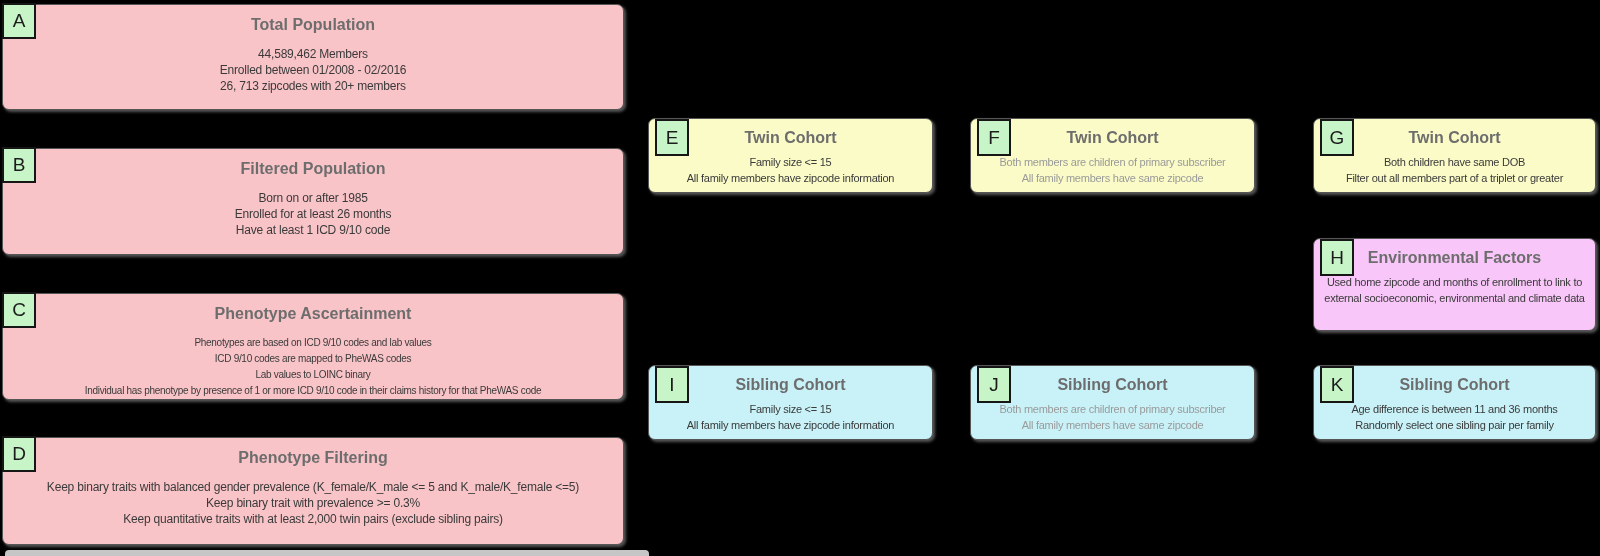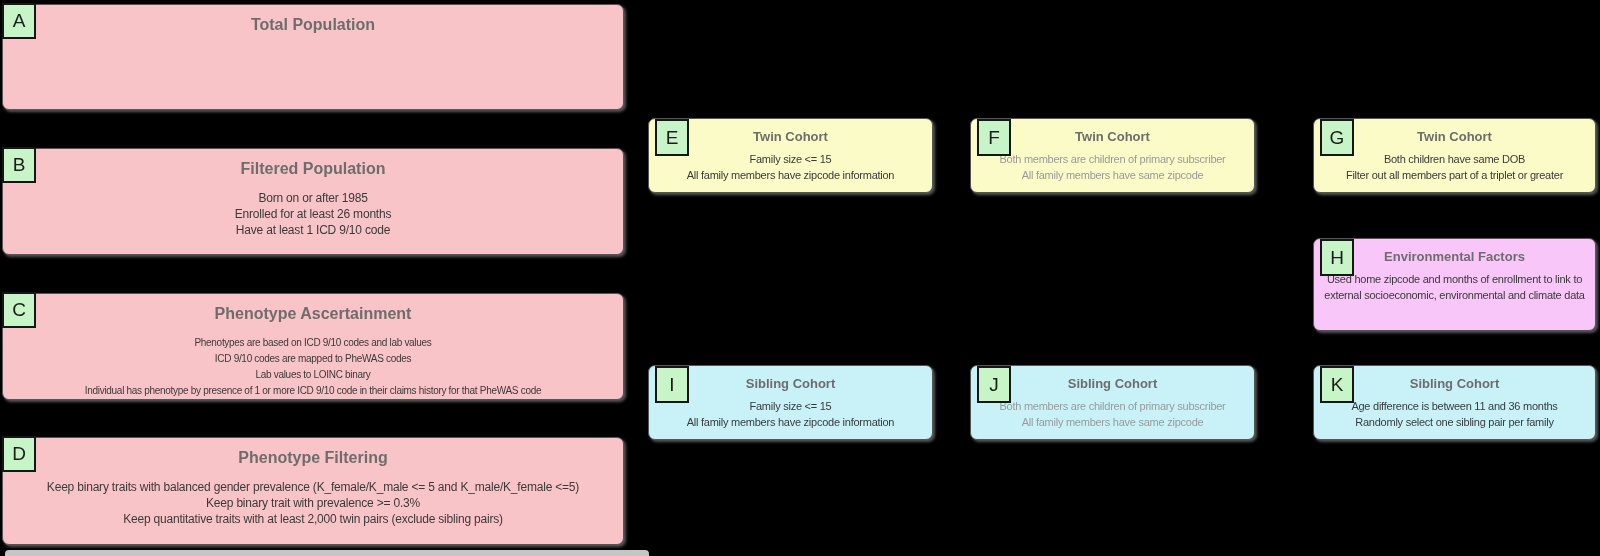--- a/index.html
+++ b/index.html
@@ -48,21 +48,21 @@
   .small .node-badge {
     left: 6px; top: 0px;
     width: 34px; height: 37px;
   }
 
   .box-title {
     font-weight: bold;
     color: #6d6d6d;
   }
   .big .box-title   { margin-top: 11px; font-size: 16px; }
-  .small .box-title { margin-top: 10px; font-size: 13px; }
+  .small .box-title { margin-top: 10px; font-size: 16px; }
 
   .box-lines {
     color: #3a3a3a;
   }
   .big .box-lines {
     margin-top: 12px;
     font-size: 12px;
     line-height: 16px;
     letter-spacing: -0.2px;
   }
@@ -91,20 +91,25 @@
   }
 </style>
 </head>
 <body>
 
 <div id="canvas">
 
   <div class="box big pink" style="left:2px; top:4px; width:622px; height:106px;">
     <div class="node-badge">A</div>
     <div class="box-title">Total Population</div>
+    <div class="box-lines">
+      <div class="box-line">44,589,462 Members</div>
+      <div class="box-line">Enrolled between 01/2008 - 02/2016</div>
+      <div class="box-line">26, 713 zipcodes with 20+ members</div>
+    </div>
   </div>
 
   <div class="box big pink" style="left:2px; top:148px; width:622px; height:107px;">
     <div class="node-badge">B</div>
     <div class="box-title">Filtered Population</div>
     <div class="box-lines">
       <div class="box-line">Born on or after 1985</div>
       <div class="box-line">Enrolled for at least 26 months</div>
       <div class="box-line">Have at least 1 ICD 9/10 code</div>
     </div>

